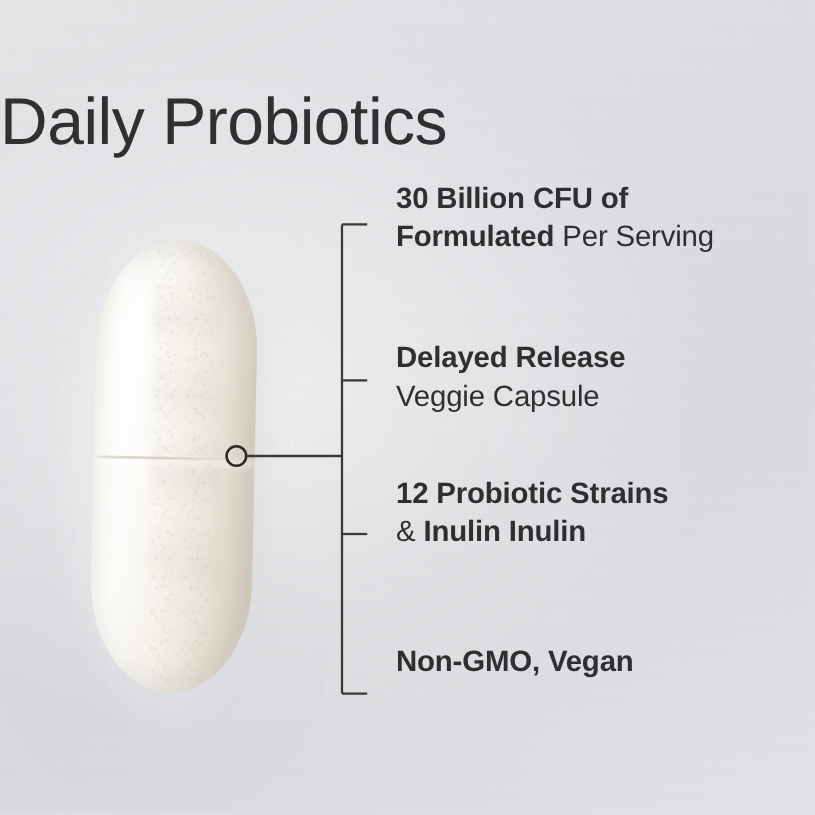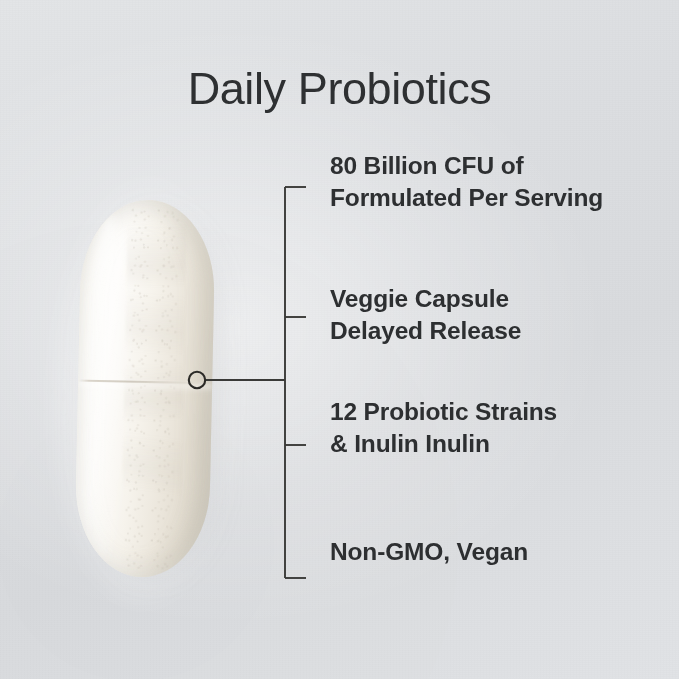--- a/index.html
+++ b/index.html
@@ -36,22 +36,22 @@
       repeating-linear-gradient(90deg, rgba(0,0,0,0.010) 0px, rgba(0,0,0,0.010) 1px, rgba(255,255,255,0.010) 1px, rgba(255,255,255,0.010) 3px),
       radial-gradient(circle at 20% 80%, rgba(0,0,0,0.02), rgba(0,0,0,0) 60%);
   }
 
   
   .title {
     position: absolute;
     top: 34px;
     left: 0;
     width: 679px;
-    text-align: center;
-    font-size: 45px;
+    text-align: left;
+    font-size: 55px;
     font-weight: 500;
     letter-spacing: -0.4px;
     color: #2e3032;
     line-height: 1.1;
     white-space: nowrap;
   }
 
   
   .capsule-wrap {
     position: absolute;
@@ -194,21 +194,21 @@
     position: absolute;
     left: 0;
     color: #2d2f31;
     font-size: 24.5px;
     line-height: 31.5px;
     letter-spacing: -0.15px;
     white-space: nowrap;
   }
   .feature .ln { display: block; }
   .feature b { font-weight: 700; }
-  .feature .reg { font-weight: 700; }
+  .feature .reg { font-weight: 400; }
 
   .f1 { top: 150px; }
   .f2 { top: 283px; }
   .f3 { top: 396px; }
   .f4 { top: 536px; }
 </style>
 </head>
 <body>
 
 <div class="canvas">
@@ -240,27 +240,27 @@
       <line x1="285" y1="578" x2="306" y2="578"></line>
 
       <line x1="206" y1="380" x2="285" y2="380"></line>
     </g>
     <circle cx="197" cy="380" r="8.2" fill="none" stroke="#2b2a27" stroke-width="2.1"></circle>
   </svg>
 
   <div class="features">
 
     <div class="feature f1">
-      <span class="ln"><b>80 Billion CFU of</b><span class="reg"></span></span>
+      <span class="ln"><b>30 Billion CFU of</b><span class="reg"></span></span>
       <span class="ln"><b>Formulated</b><span class="reg"> Per Serving</span></span>
     </div>
 
     <div class="feature f2">
+      <span class="ln"><b>Delayed Release</b><span class="reg"></span></span>
       <span class="ln"><b></b><span class="reg">Veggie Capsule</span></span>
-      <span class="ln"><b>Delayed Release</b><span class="reg"></span></span>
     </div>
 
     <div class="feature f3">
       <span class="ln"><span class="reg"></span><b>12 Probiotic Strains</b></span>
       <span class="ln"><span class="reg">&amp; </span><b>Inulin Inulin</b></span>
     </div>
 
     <div class="feature f4">
       <span class="ln"><span class="reg"></span><b>Non-GMO, Vegan</b></span>
     </div>

